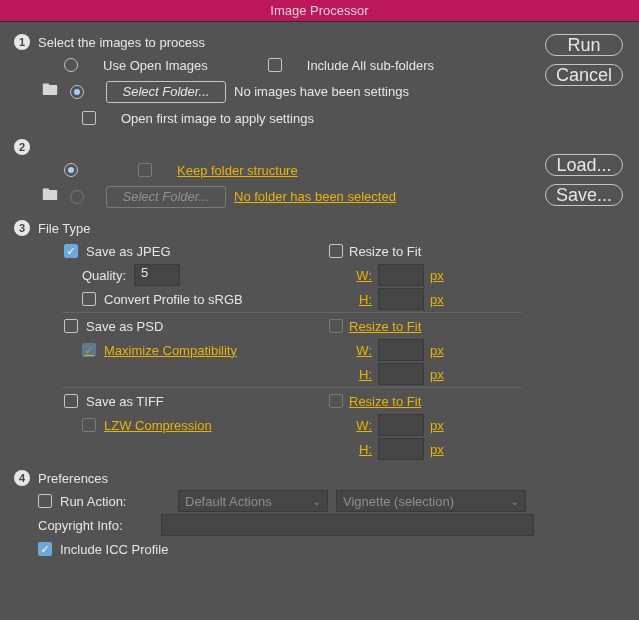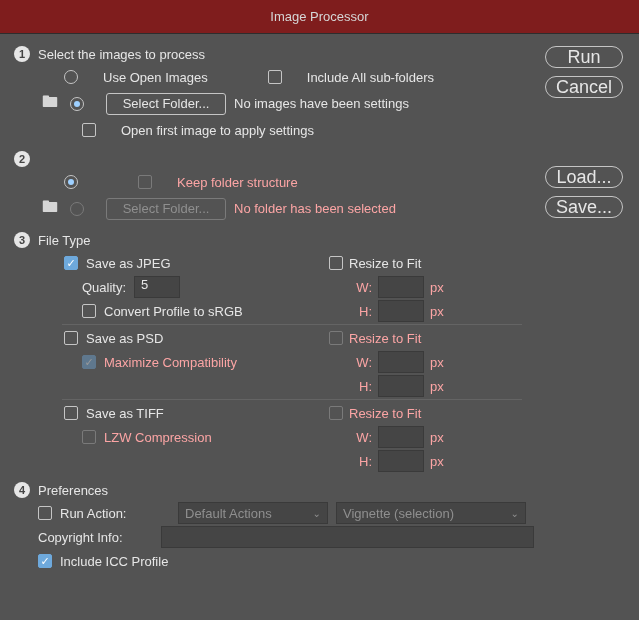--- a/index.html
+++ b/index.html
@@ -6,22 +6,22 @@
   body {
     width: 639px;
     height: 620px;
     background: #535353;
     font-family: -apple-system, "Helvetica Neue", Arial, sans-serif;
     font-size: 13px;
     color: #e6e6e6;
     overflow: hidden;
   }
   .titlebar {
-    height: 34px;
-    background: #7f1d1d;
+    height: 22px;
+    background: #be185d;
     display: flex;
     align-items: center;
     justify-content: center;
     font-size: 13px;
     color: #d6d6d6;
     border-bottom: 1px solid #2d2d2d;
   }
   .content {
     position: relative;
     padding: 12px 14px 10px 14px;
@@ -62,26 +62,26 @@
     width:14px; height:14px; display:inline-flex; align-items:center; justify-content:center;
   }
   .radio { border:1px solid #c5c5c5; border-radius:50%; background:transparent; }
   .radio.sel::after { content:""; width:6px; height:6px; border-radius:50%; background:#9ed0ff; }
   .check { border:1px solid #c5c5c5; border-radius:2px; background:transparent; }
   .check.sel { background:#6ea9dc; border-color:#6ea9dc; }
   .check.sel::after { content:"✓"; color:#fff; font-size:11px; line-height:1; }
   .check.dis, .radio.dis { border-color:#7a7a7a; }
   .check.seldis { background:#5f788e; border-color:#5f788e; }
   .check.seldis::after { content:"✓"; color:#999; font-size:11px; line-height:1;}
-  .dim { color:#fca5a5; }
+  .dim { color:#eab308;text-decoration:underline; }
   .rectbtn {
     height:22px; border:1px solid #c5c5c5; border-radius:3px;
     background:transparent; color:#e6e6e6; font-size:13px;
     display:inline-flex; align-items:center; justify-content:center;
-    padding:0 10px; cursor:pointer;
+    padding:0 10px; cursor:pointer;font-style:italic;
   }
   .rectbtn.dis { border-color:#7a7a7a; color:#8f8f8f; cursor:default; }
   .numbox, .select, .textbox {
     height:22px; background:#454545; border:1px solid #3a3a3a;
     color:#e6e6e6; font-size:13px; padding:0 6px;
   }
   .numbox { width:46px; text-align:left; }
   .numbox.dis, .select.dis, .textbox.dis { color:#8f8f8f; }
   .select { display:inline-flex; align-items:center; justify-content:space-between; gap:0; }
   .select .chev { font-size:10px; color:#8f8f8f; }

